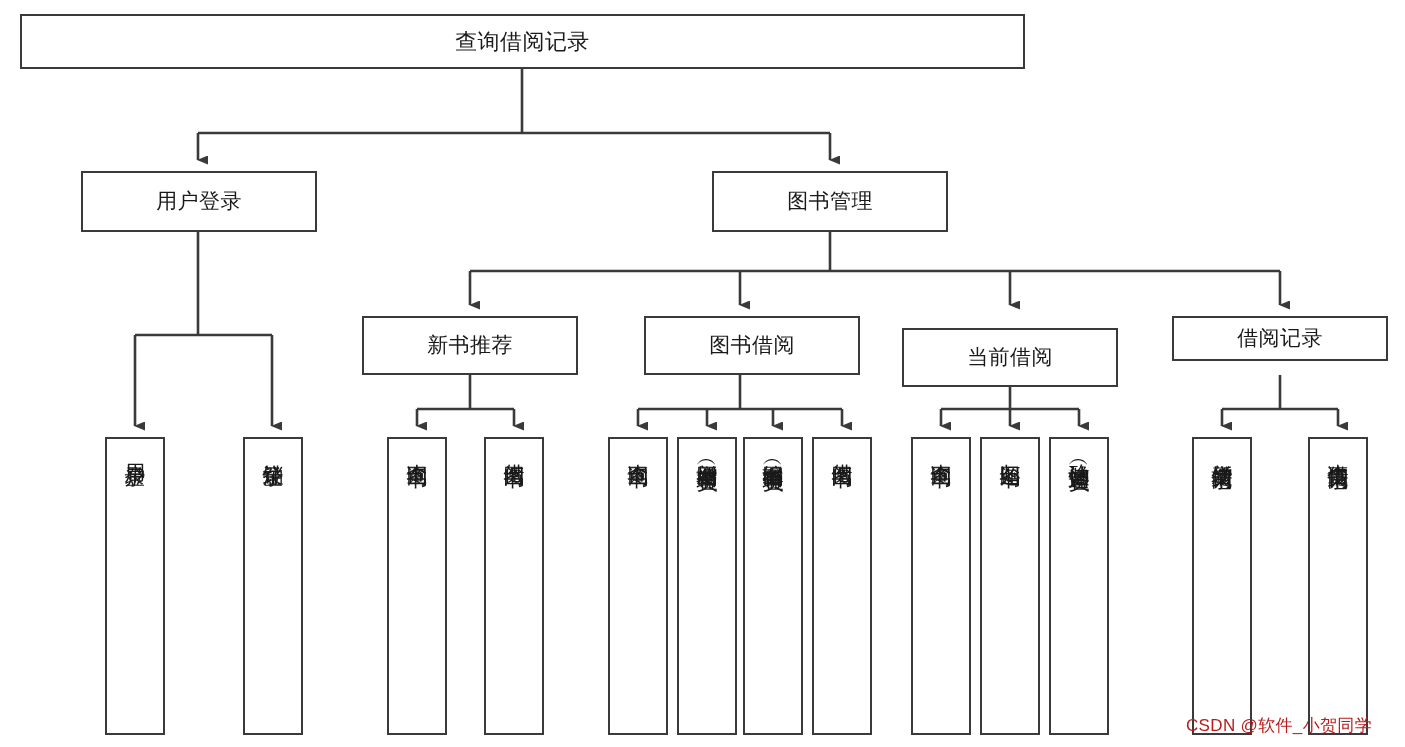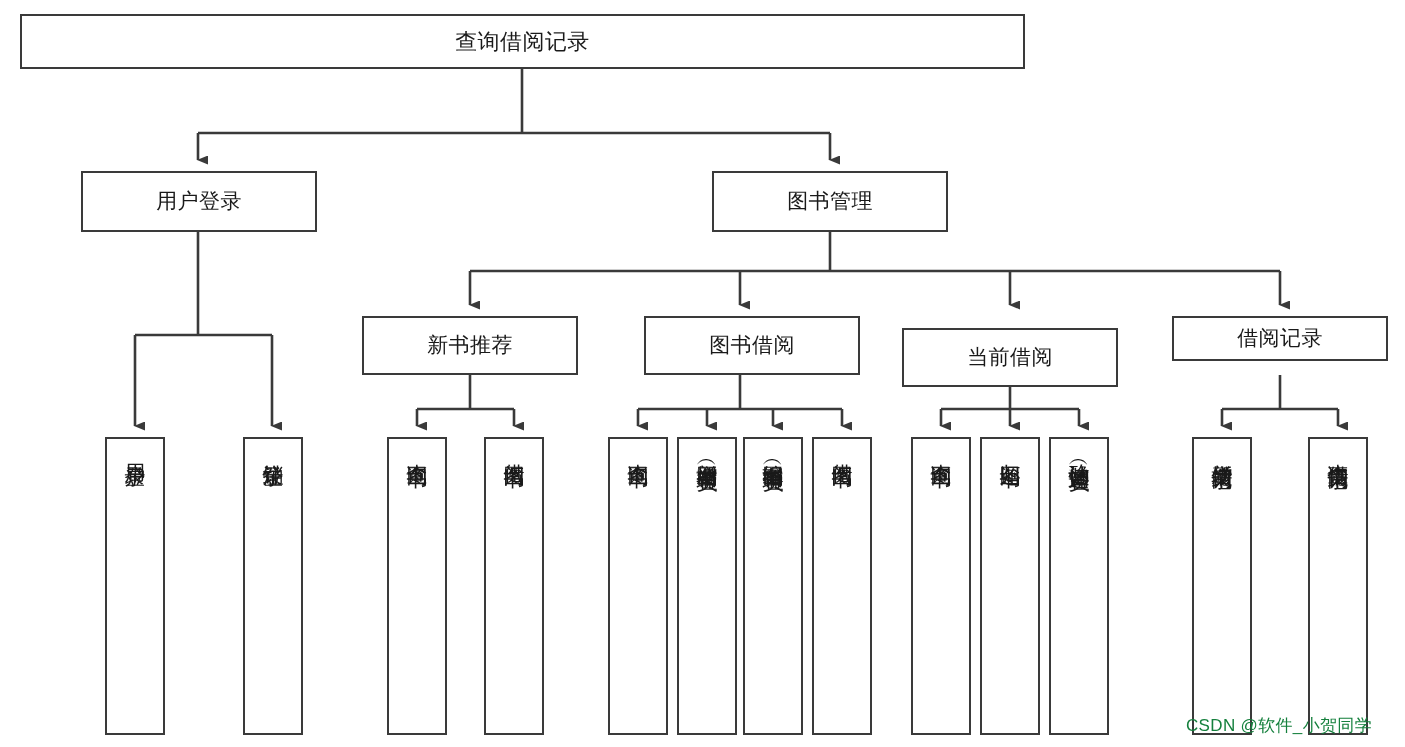--- a/index.html
+++ b/index.html
@@ -65,21 +65,21 @@
     font-size: 21px;
     line-height: 1.05;
     letter-spacing: 0.06em;
     white-space: nowrap;
   }
   #watermark {
     position: absolute;
     left: 1186px;
     top: 714px;
     font-size: 17px;
-    color: #15803d;
+    color: #b91c1c;
     white-space: nowrap;
     letter-spacing: 0.02em;
   }
 </style>
 </head>
 <body>
 
 <div id="diagram-canvas">
 
   <svg id="edge-layer" viewBox="0 0 1405 747" xmlns="http://www.w3.org/2000/svg">

